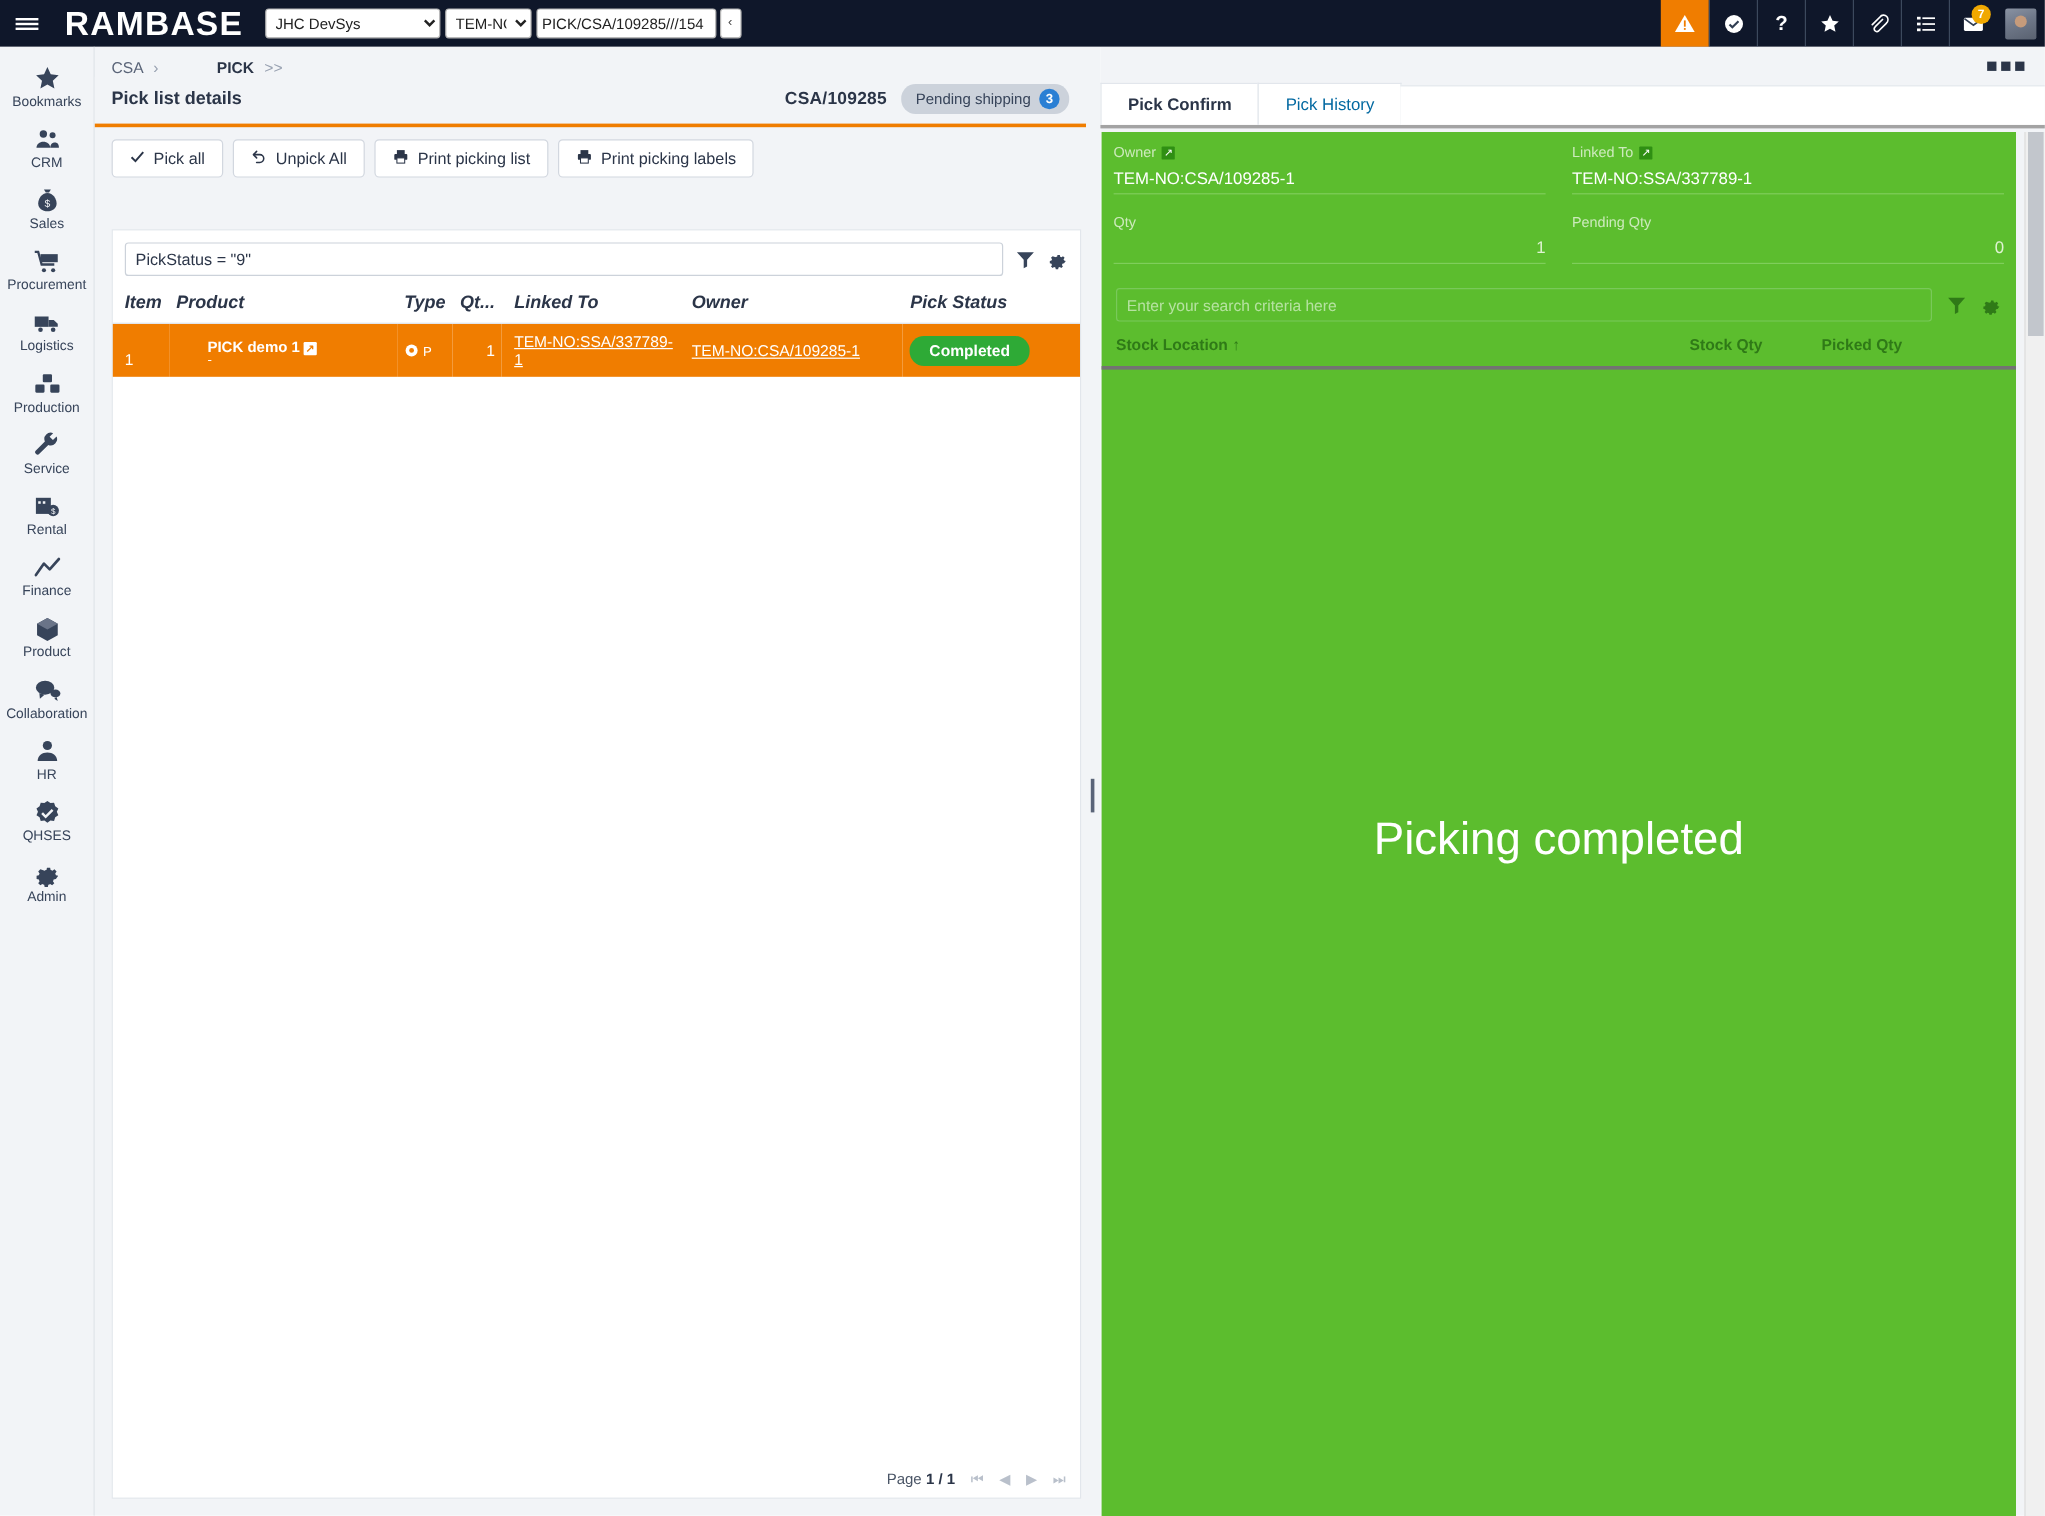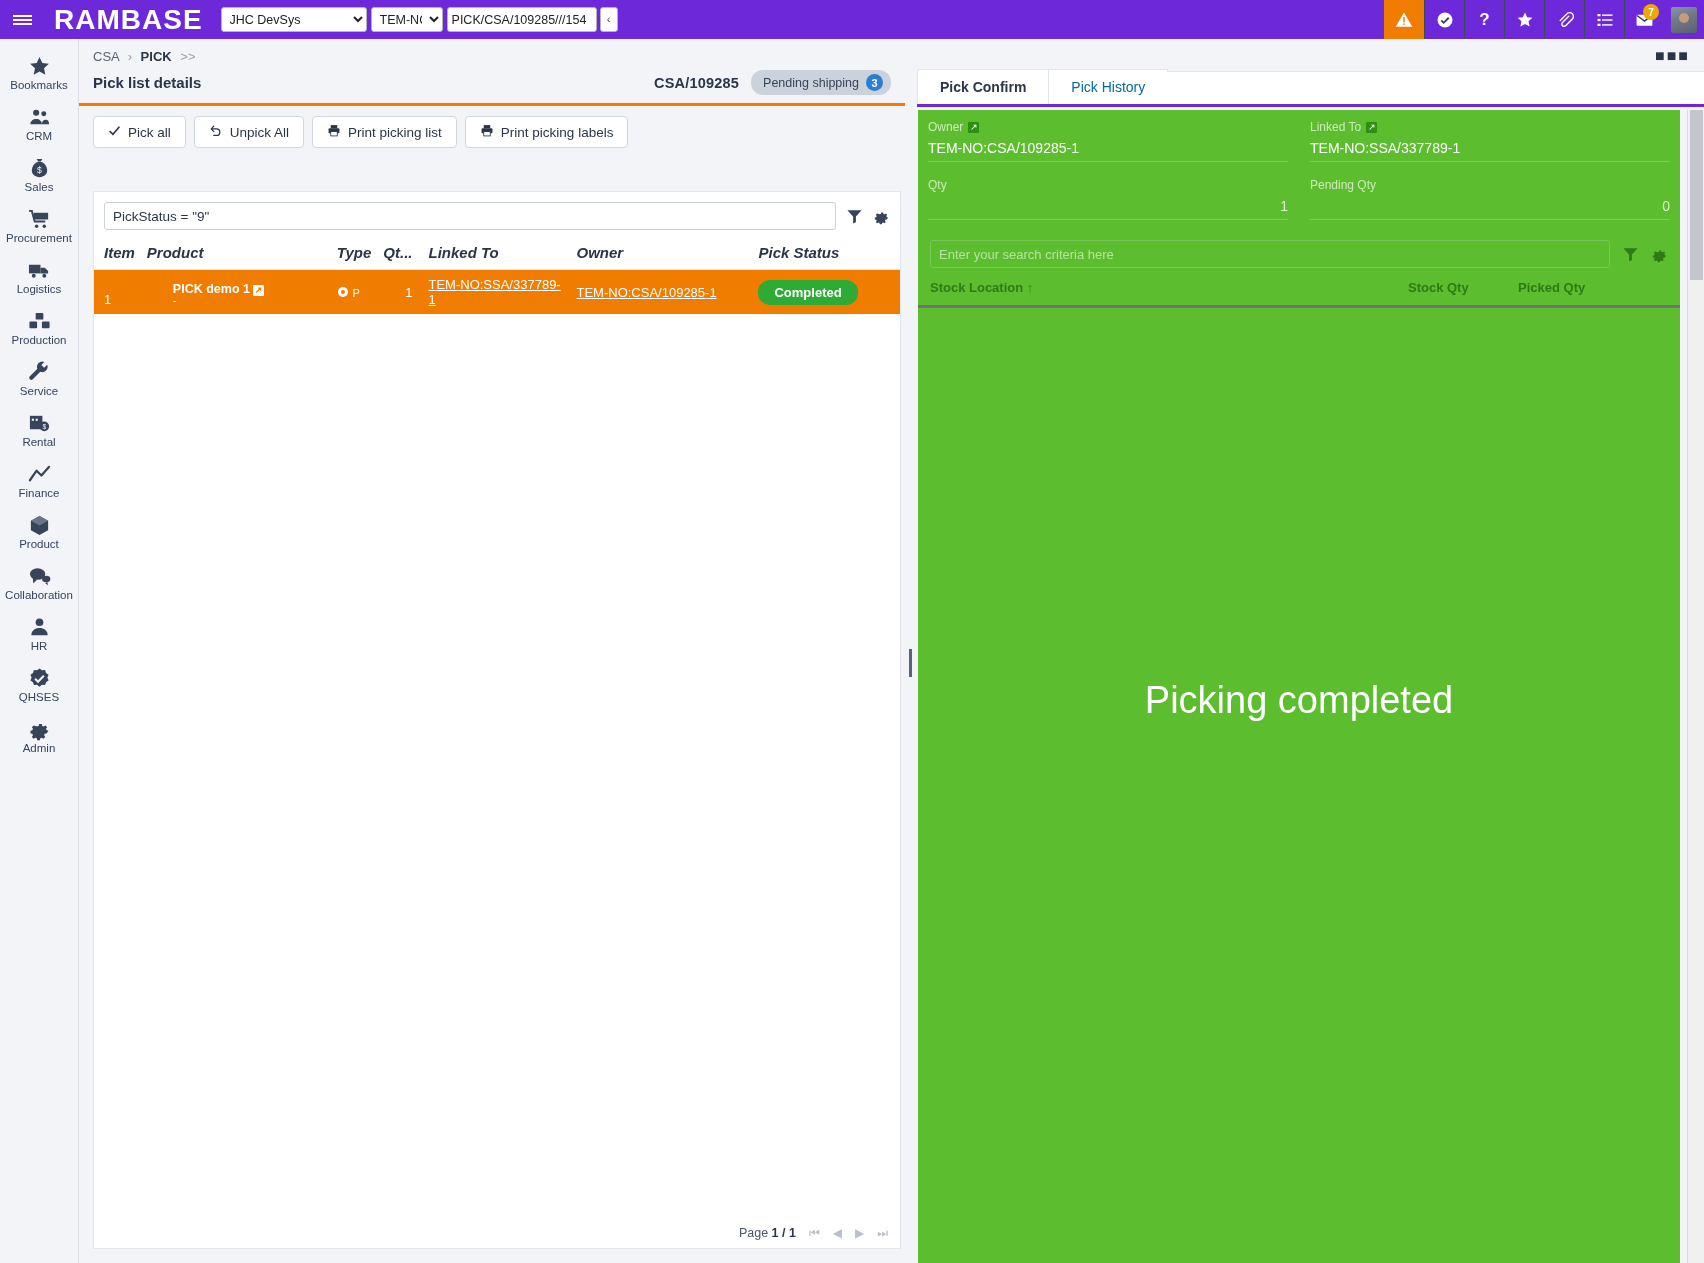--- a/index.html
+++ b/index.html
@@ -5,21 +5,21 @@
   * { box-sizing: border-box; margin: 0; padding: 0; }
   html, body {
     width: 1704px; height: 1263px;
     font-family: "Liberation Sans", sans-serif;
     background: #ffffff;
     overflow: hidden;
   }
   
   #topbar {
     position: absolute; top: 0; left: 0; width: 1704px; height: 39px;
-    background: #6d28d9; display: flex; align-items: stretch;
+    background: #0f172a; display: flex; align-items: stretch;
   }
   #hamburger {
     width: 44px; display: flex; align-items: center; justify-content: center;
     cursor: pointer;
   }
   #hamburger .bar { width: 19px; height: 2px; background: #fff; margin: 2px 0; display:block;}
   #brand {
     display: flex; align-items: center; padding: 0 14px 0 10px;
     font-size: 28px; font-weight: bold; letter-spacing: 1px; color: #fff;
     font-family: "Liberation Sans", sans-serif;
@@ -84,21 +84,21 @@
 
   
   #left-panel {
     position: absolute; top: 39px; left: 79px; width: 826px; height: 1224px;
     background: #f2f4f7;
   }
   #breadcrumb {
     padding: 10px 0 0 14px; font-size: 13px; color: #5a6478;
   }
   #breadcrumb a { color: #5a6478; text-decoration: none; }
-  #breadcrumb .crumb-active { color:#2b3548; font-weight: bold; }
+  #breadcrumb .crumb-active { color:#2b3548; font-weight: bold; margin-left: 40px; }
   #breadcrumb .sep { color:#97a0b0; margin: 0 5px; }
   #title-row {
     display: flex; align-items: center; padding: 6px 14px 8px 14px;
     border-bottom: 3px solid #f07d00; background: #f2f4f7;
   }
   #page-title { font-size: 15px; font-weight: bold; color: #2b3548; }
   #title-right { margin-left: auto; display: flex; align-items: center; gap: 12px; }
   #doc-id { font-size: 14.5px; font-weight: bold; color: #2b3548; letter-spacing: .2px;}
   #status-pill {
     background: #ccd2db; color: #3a4considerations; color:#37445a;
@@ -169,21 +169,21 @@
   #right-panel {
     position: absolute; top: 39px; left: 917px; width: 787px; height: 1224px;
     background: #f2f4f7;
   }
   #right-dots {
     position: absolute; right: 14px; top: 10px; color: #2b3548;
     letter-spacing: 2px; font-size: 16px; cursor: pointer; line-height: 14px;
   }
   #tabs {
     position: absolute; top: 32px; left: 0; width: 787px; height: 36px;
-    display: flex; align-items: flex-end; border-bottom: 3px solid #6d28d9;
+    display: flex; align-items: flex-end; border-bottom: 3px solid #a3a3a3;
   }
   .tab {
     background: #fff; border: 1px solid #e2e6ec; border-bottom: none;
     padding: 9px 22px; font-size: 14px; color: #0369a1; cursor: pointer;
     margin-right: -1px;
   }
   .tab.active { color: #2b3548; font-weight: bold; }
   #tabs .tab-filler { flex: 1; background: #fff; border-top: 1px solid #e2e6ec; height: 100%; }
   #green-card {
     position: absolute; top: 71px; left: 1px; width: 762px; height: 1180px;

